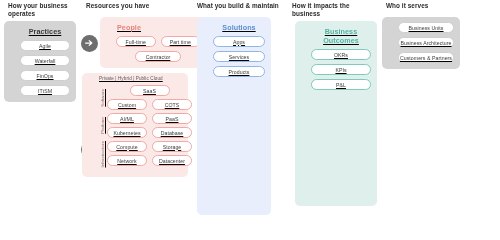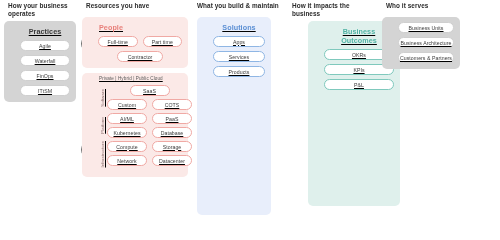--- a/index.html
+++ b/index.html
@@ -120,21 +120,21 @@
   }
 
   
   .c1 { width: 78px; padding-left: 4px; }
   .c1 .panel { width: 72px; }
   .c1 .panel:first-of-type { margin-bottom: 9px; }
 
   
   .c2 { width: 110px; padding-left: 4px; }
   .c2 .panel { width: 106px; }
-  .c2 .panel-people { margin-bottom: 5px; }
+  .c2 .panel-people { margin-bottom: 5px; margin-left: 18px; }
 
   .people-rows { display: flex; flex-direction: column; gap: 4px; }
   .people-row { display: flex; gap: 5px; justify-content: center; }
   .people-row .pill { width: 46px; }
   .people-row.single { justify-content: center; }
 
   
   .tech-group {
     display: flex;
     align-items: stretch;
@@ -165,22 +165,22 @@
   .c3 .panel {
     width: 74px;
     margin-left: 4px;
     height: 198px;
   }
   .c3 .pill, .c4 .pill { width: 100%; }
 
   
   .c4 { width: 95px; padding-left: 5px; }
   .c4 .panel {
-    width: 92px;
-    margin-left: 20px;
+    width: 82px;
+    margin-left: 7px;
     height: 185px;
   }
 
   
   .c5 { width: 85px; padding-left: 4px; }
   .c5 .panel { width: 78px; }
   .c5 .pill { width: 100%; }
 </style>
 </head>
 <body>

